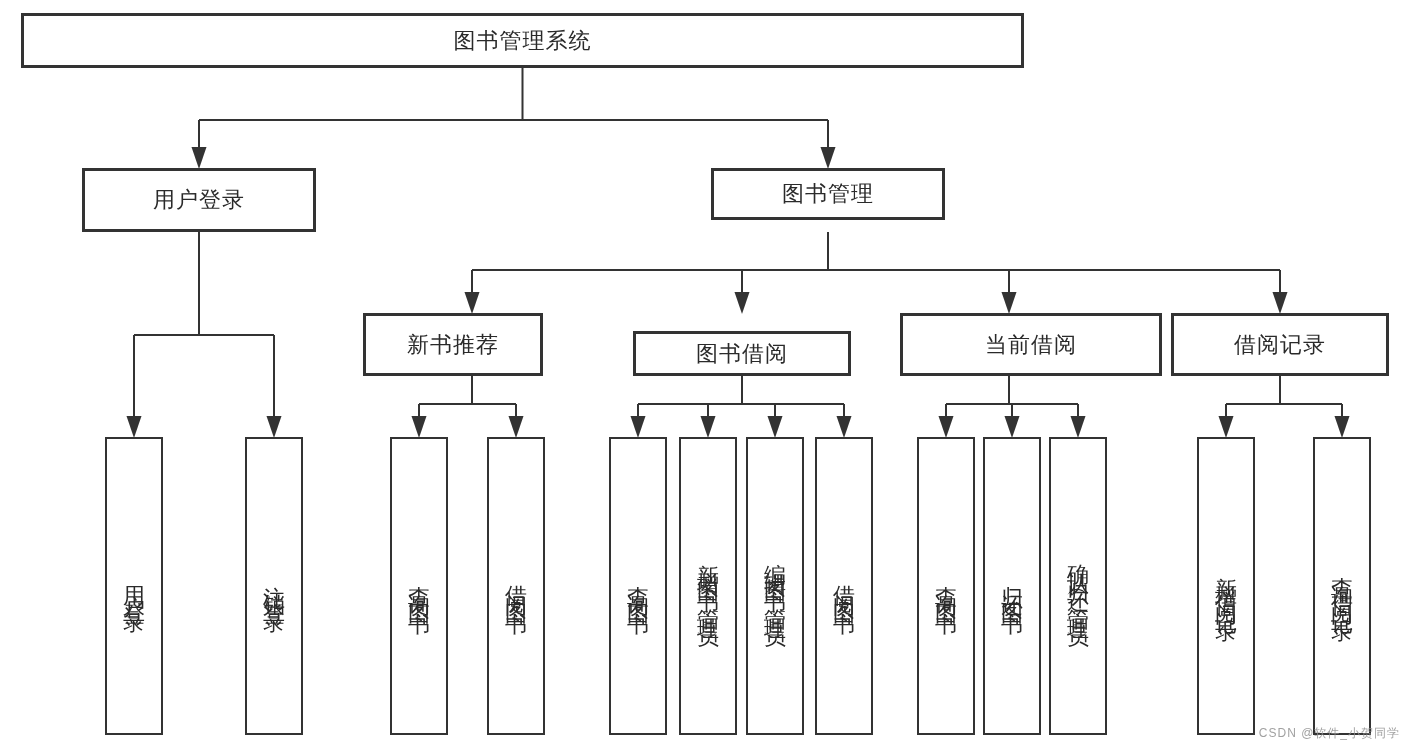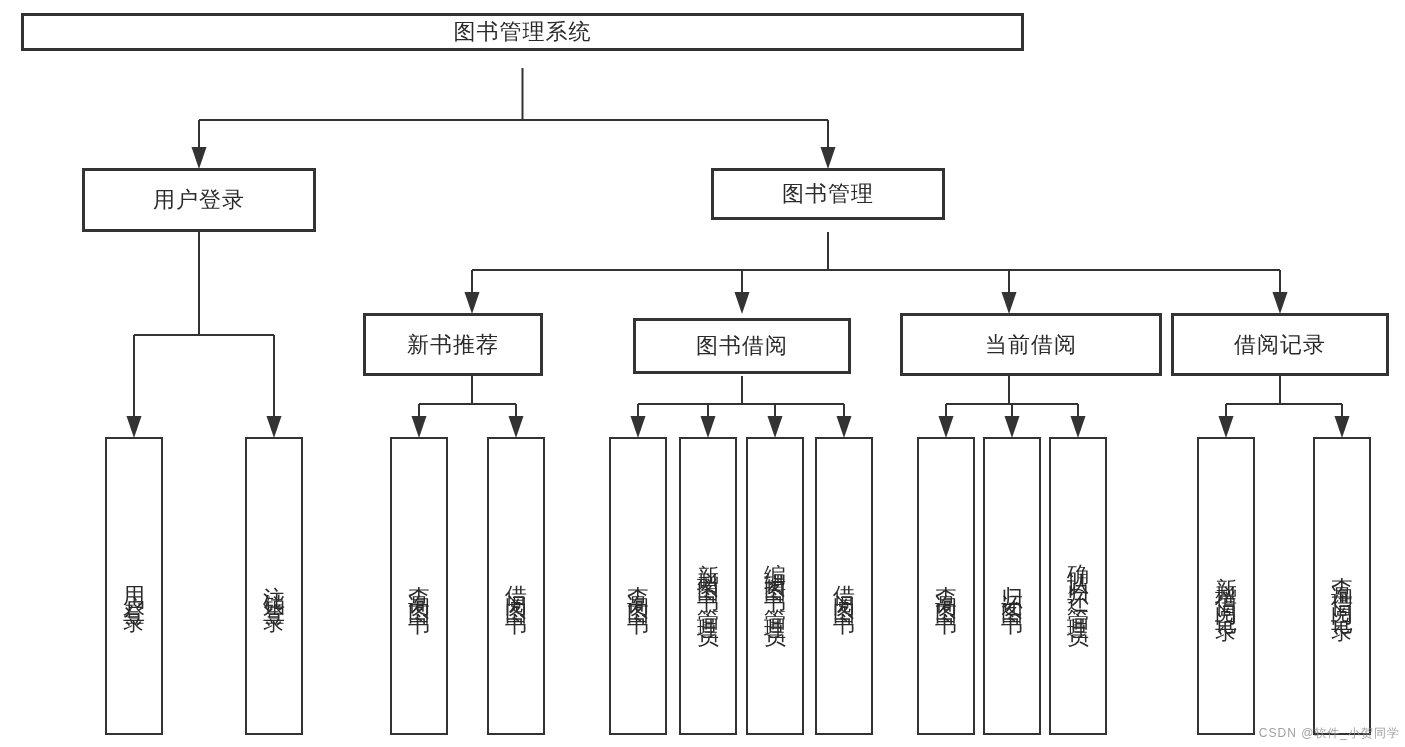--- a/index.html
+++ b/index.html
@@ -102,35 +102,35 @@
       <polygon fill="#333333" stroke="none" points="1012,438 1004.5,416 1019.5,416"></polygon>
       <polygon fill="#333333" stroke="none" points="1078,438 1070.5,416 1085.5,416"></polygon>
     </g>
     <g>
       <path d="M1280 376 V404 M1226 404 H1342 M1226 404 V422 M1342 404 V422"></path>
       <polygon fill="#333333" stroke="none" points="1226,438 1218.5,416 1233.5,416"></polygon>
       <polygon fill="#333333" stroke="none" points="1342,438 1334.5,416 1349.5,416"></polygon>
     </g>
   </svg>
 
-  <div class="node" style="left:21px; top:13px; width:1003px; height:38px;">
+  <div class="node" style="left:21px; top:13px; width:1003px; height:55px;">
     <span class="hlabel">图书管理系统</span>
   </div>
 
   <div class="node" style="left:82px; top:168px; width:234px; height:64px;">
     <span class="hlabel">用户登录</span>
   </div>
   <div class="node" style="left:711px; top:168px; width:234px; height:52px;">
     <span class="hlabel">图书管理</span>
   </div>
 
   <div class="node" style="left:363px; top:313px; width:180px; height:63px;">
     <span class="hlabel">新书推荐</span>
   </div>
-  <div class="node" style="left:633px; top:318px; width:218px; height:56px;">
+  <div class="node" style="left:633px; top:331px; width:218px; height:45px;">
     <span class="hlabel">图书借阅</span>
   </div>
   <div class="node" style="left:900px; top:313px; width:262px; height:63px;">
     <span class="hlabel">当前借阅</span>
   </div>
   <div class="node" style="left:1171px; top:313px; width:218px; height:63px;">
     <span class="hlabel">借阅记录</span>
   </div>
 
   <div class="leaf" style="left:105px;">

